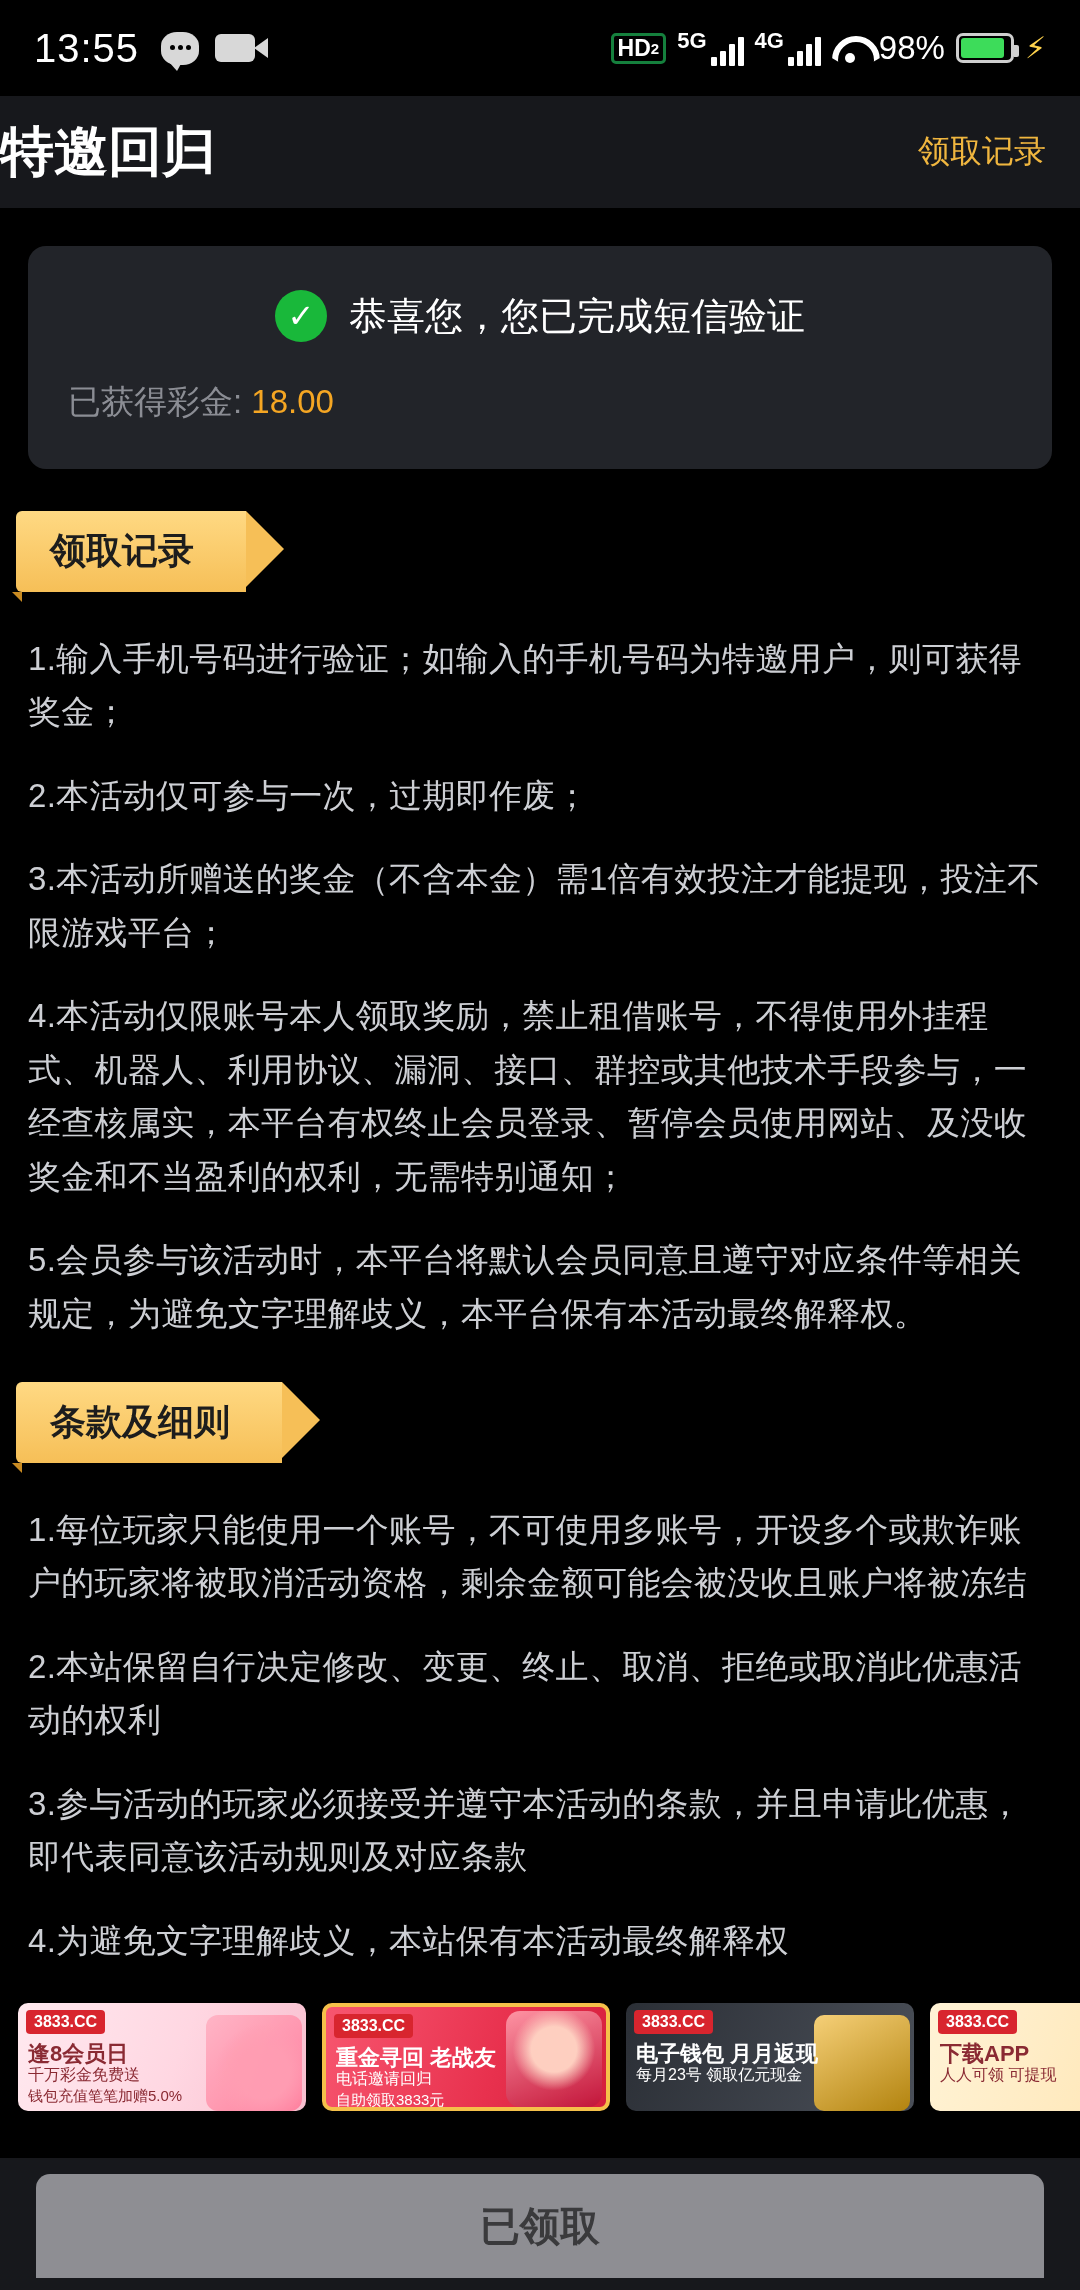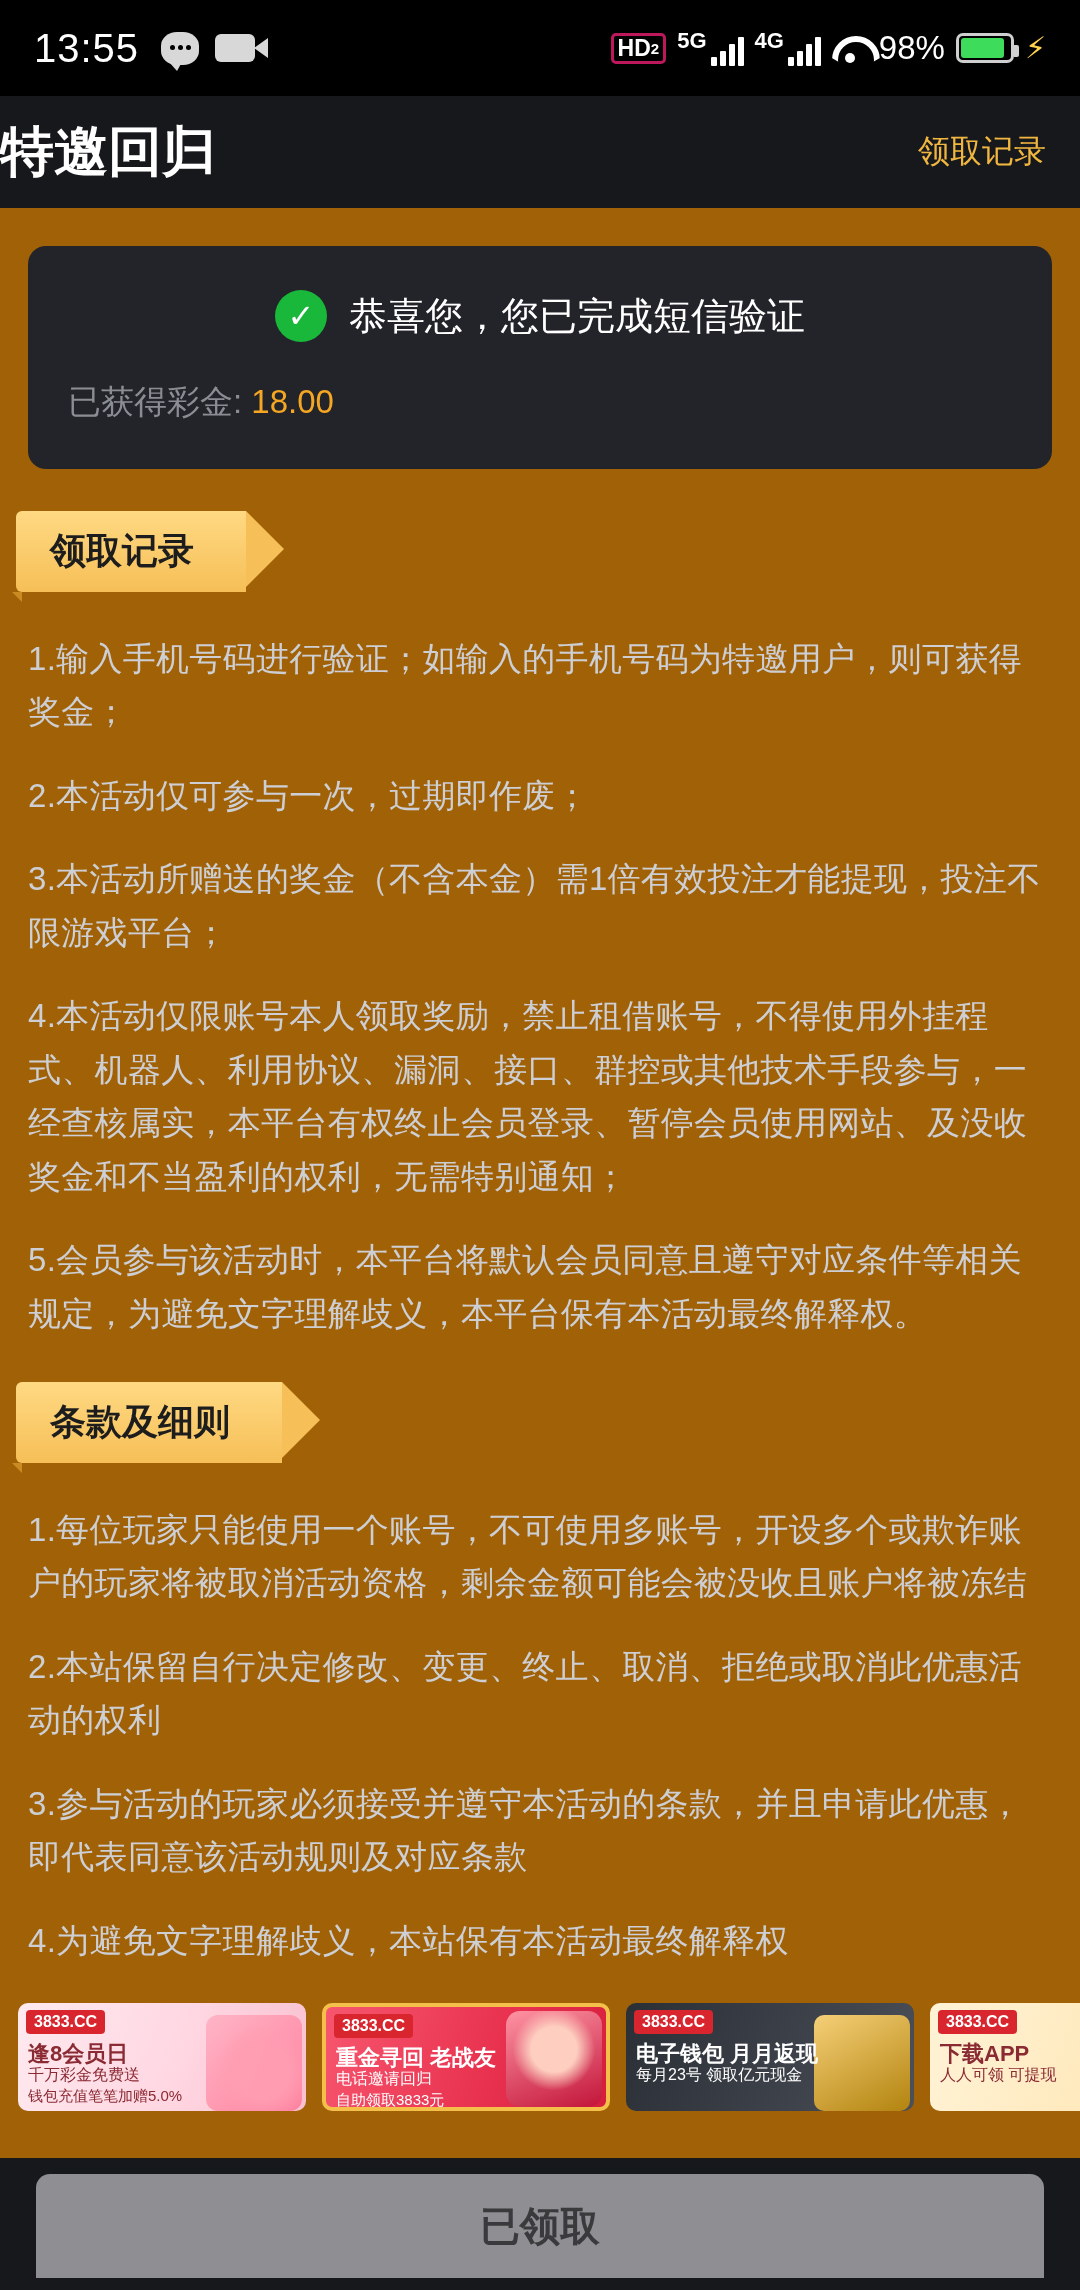--- a/index.html
+++ b/index.html
@@ -3,21 +3,21 @@
 <meta charset="utf-8">
 <style>
   * { box-sizing: border-box; margin: 0; padding: 0; }
   html, body {
     width: 1080px; height: 2290px;
     background: #17181c;
     font-family: "Liberation Sans", "DejaVu Sans", sans-serif;
     color: #e8e8ea;
     overflow: hidden;
   }
-  .phone { position: relative; width: 1080px; height: 2290px; background: #a16207; }
+  .phone { position: relative; width: 1080px; height: 2290px; background: #000000; }
 
   
   .statusbar {
     height: 96px;
     display: flex; align-items: center;
     padding: 0 34px;
     background: #000;
   }
   .sb-time { font-size: 40px; font-weight: 500; color: #fff; letter-spacing: 1px; }
   .sb-left-icons { display: flex; align-items: center; gap: 16px; margin-left: 22px; }
@@ -37,21 +37,21 @@
   .ic-video {
     width: 40px; height: 28px; background: #d8d8d8; border-radius: 6px; position: relative;
   }
   .ic-video:after {
     content: ""; position: absolute; right: -13px; top: 4px;
     border-top: 10px solid transparent; border-bottom: 10px solid transparent;
     border-right: 14px solid #d8d8d8;
   }
   .sb-right { margin-left: auto; display: flex; align-items: center; gap: 11px; }
   .sb-hd { font-size: 23px; font-weight: 700; color: #fff; background: transparent;
-    border: 3px solid #be185d; border-radius: 5px; padding: 1px 4px; line-height: 1;
+    border: 3px solid #15803d; border-radius: 5px; padding: 1px 4px; line-height: 1;
     display: flex; align-items: center; }
   .sb-hd sub { font-size: 15px; vertical-align: bottom; }
   .net-grp { display: flex; align-items: flex-end; gap: 4px; }
   .net-label { font-size: 22px; color: #fff; font-weight: 600; line-height: 1; margin-bottom: 14px;}
   .bars { display: flex; align-items: flex-end; gap: 3px; height: 30px; }
   .bars span { width: 6px; background: #fff; border-radius: 1px; }
   .bars span:nth-child(1){ height: 9px; }
   .bars span:nth-child(2){ height: 15px; }
   .bars span:nth-child(3){ height: 22px; }
   .bars span:nth-child(4){ height: 29px; }

